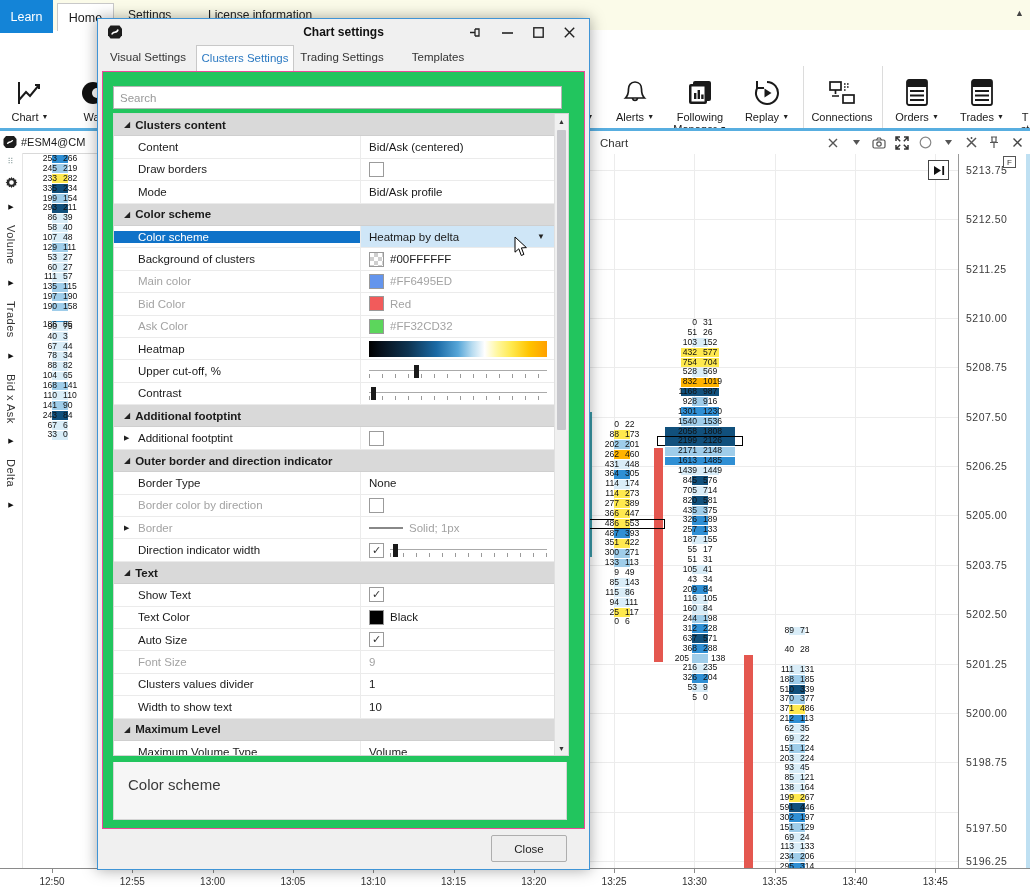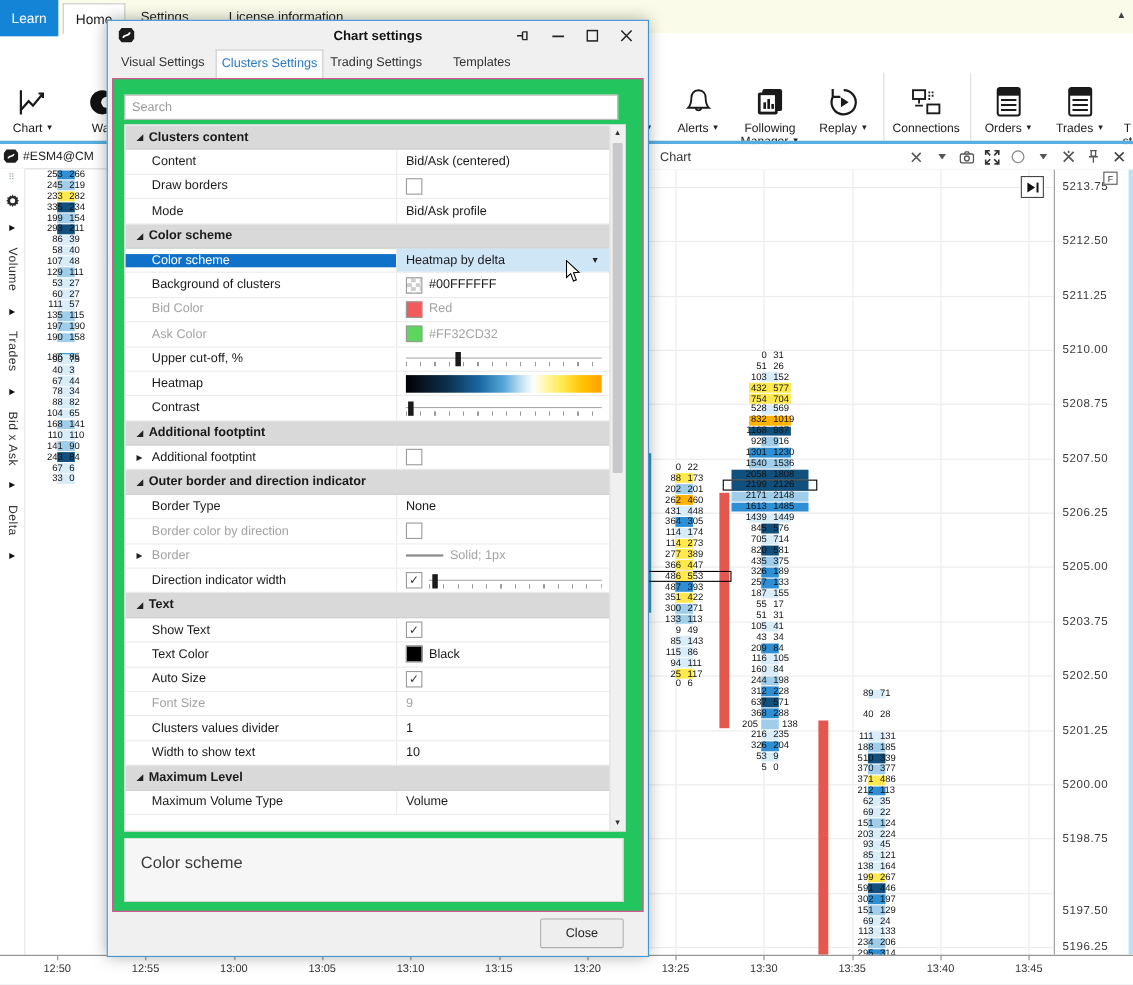--- a/index.html
+++ b/index.html
@@ -995,47 +995,54 @@
             </div>
           </div>
           <div class="srow">
             <div class="name">Background of clusters</div>
             <div class="val">
               <span class="sw transp"></span>
               <span>#00FFFFFF</span>
             </div>
           </div>
           <div class="srow dis">
+            <div class="name">Main color</div>
+            <div class="val">
+              <span class="sw" style="background: rgb(100, 149, 237);"></span>
+              <span>#FF6495ED</span>
+            </div>
+          </div>
+          <div class="srow dis">
             <div class="name">Bid Color</div>
             <div class="val">
               <span class="sw" style="background: rgb(242, 91, 91);"></span>
               <span>Red</span>
             </div>
           </div>
           <div class="srow dis">
             <div class="name">Ask Color</div>
             <div class="val">
               <span class="sw" style="background: rgb(92, 214, 92);"></span>
               <span>#FF32CD32</span>
+            </div>
+          </div>
+          <div class="srow">
+            <div class="name">Heatmap</div>
+            <div class="val">
+              <span class="grad" style="width: 100%; margin-right: 8px; background: linear-gradient(90deg, rgb(0, 0, 0) 0%, rgb(7, 17, 28) 7%, rgb(13, 51, 80) 22%, rgb(27, 106, 165) 38%, rgb(87, 166, 216) 50%, rgb(184, 220, 240) 58%, rgb(255, 255, 255) 65%, rgb(255, 247, 160) 72%, rgb(255, 233, 78) 80%, rgb(255, 196, 0) 90%, rgb(255, 160, 0) 100%);"></span>
             </div>
           </div>
           <div class="srow">
             <div class="name">Upper cut-off, %</div>
             <div class="val">
               <span class="slider">
                 <span class="track"></span>
                 <span class="ticks"></span>
                 <span class="thumb" style="left: calc(25%);"></span>
               </span>
-            </div>
-          </div>
-          <div class="srow">
-            <div class="name">Heatmap</div>
-            <div class="val">
-              <span class="grad" style="width: 100%; margin-right: 8px; background: linear-gradient(90deg, rgb(0, 0, 0) 0%, rgb(7, 17, 28) 7%, rgb(13, 51, 80) 22%, rgb(27, 106, 165) 38%, rgb(87, 166, 216) 50%, rgb(184, 220, 240) 58%, rgb(255, 255, 255) 65%, rgb(255, 247, 160) 72%, rgb(255, 233, 78) 80%, rgb(255, 196, 0) 90%, rgb(255, 160, 0) 100%);"></span>
             </div>
           </div>
           <div class="srow">
             <div class="name">Contrast</div>
             <div class="val">
               <span class="slider">
                 <span class="track"></span>
                 <span class="ticks"></span>
                 <span class="thumb" style="left: calc(1.2%);"></span>
               </span>

